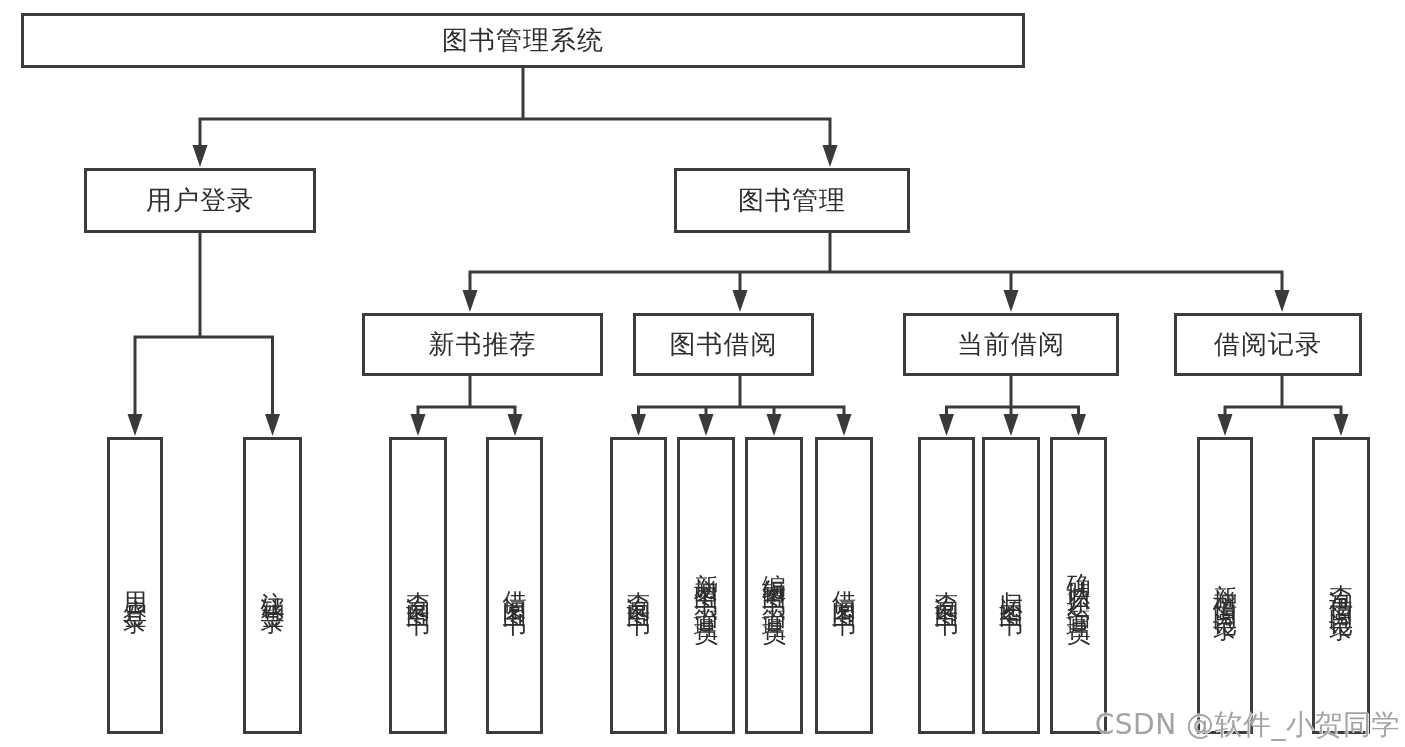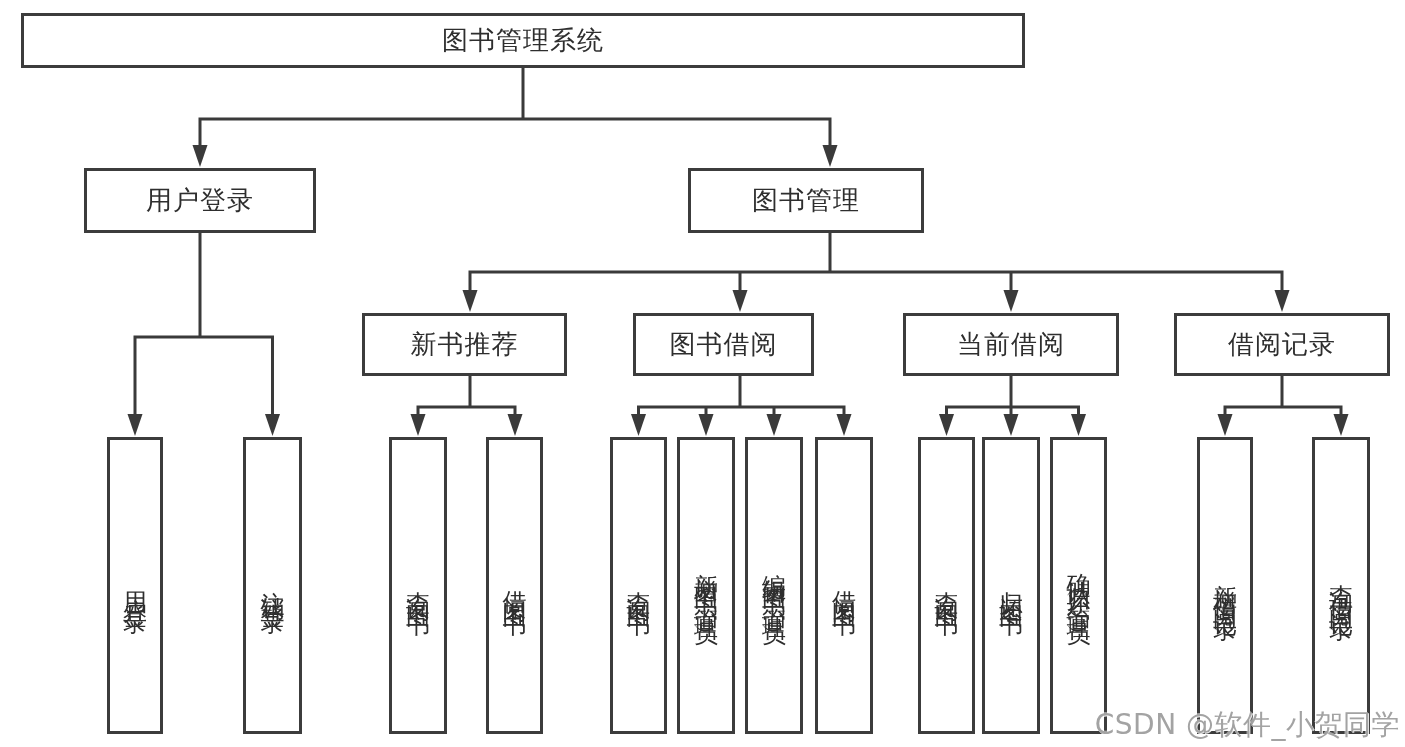--- a/index.html
+++ b/index.html
@@ -116,34 +116,34 @@
     </g>
   </svg>
 
   <div class="node" style="left:21px;top:13px;width:1004px;height:55px">
     <span class="hlabel root-label">图书管理系统</span>
   </div>
 
   <div class="node" style="left:84px;top:168px;width:232px;height:65px">
     <span class="hlabel">用户登录</span>
   </div>
-  <div class="node" style="left:688px;top:168px;width:236px;height:65px">
+  <div class="node" style="left:674px;top:168px;width:236px;height:65px">
     <span class="hlabel">图书管理</span>
   </div>
 
-  <div class="node" style="left:362px;top:313px;width:205px;height:63px">
+  <div class="node" style="left:362px;top:313px;width:241px;height:63px">
     <span class="hlabel">新书推荐</span>
   </div>
   <div class="node" style="left:633px;top:313px;width:181px;height:63px">
     <span class="hlabel">图书借阅</span>
   </div>
   <div class="node" style="left:903px;top:313px;width:216px;height:63px">
     <span class="hlabel">当前借阅</span>
   </div>
-  <div class="node" style="left:1174px;top:313px;width:216px;height:63px">
+  <div class="node" style="left:1174px;top:313px;width:188px;height:63px">
     <span class="hlabel">借阅记录</span>
   </div>
 
   <div class="node vnode" style="left:107px;width:56px">
     <span class="vlabel">用户登录</span>
   </div>
   <div class="node vnode" style="left:243px;width:59px">
     <span class="vlabel">注销登录</span>
   </div>
 

